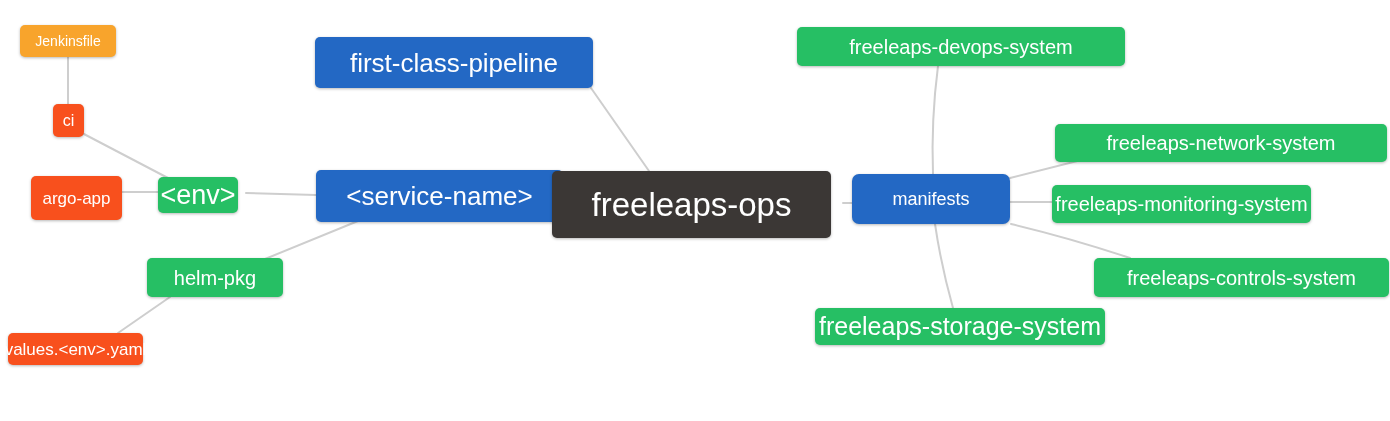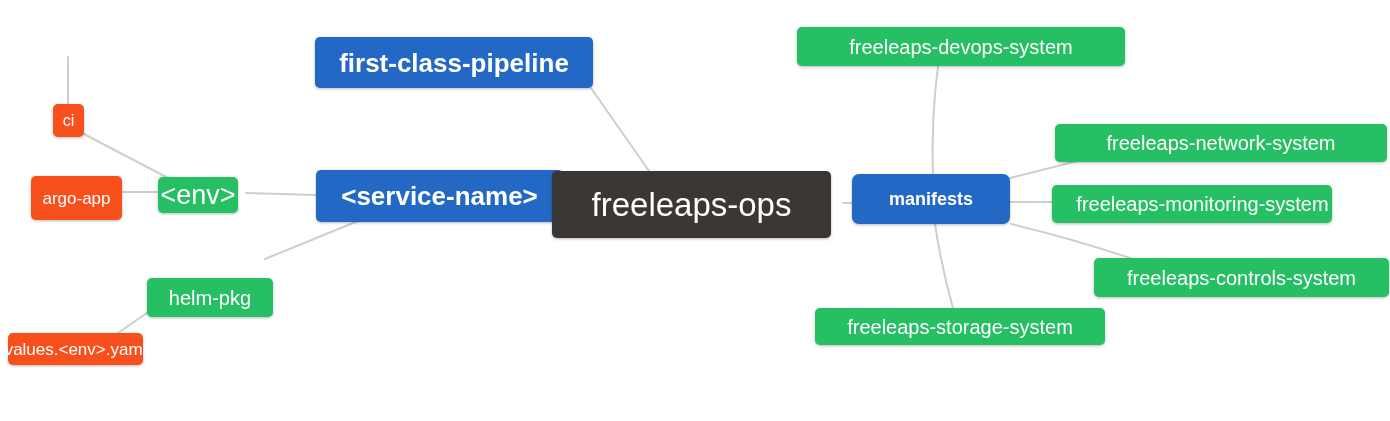--- a/index.html
+++ b/index.html
@@ -30,40 +30,40 @@
     justify-content: center;
     color: var(--color-text, #fff);
     border-radius: 5px;
     box-shadow: 0 1px 3px rgba(0,0,0,0.28);
     cursor: pointer;
     white-space: nowrap;
     user-select: none;
     line-height: 1;
   }
   .bg-root   { background: var(--color-root,   #3b3735); }
-  .bg-branch { background: var(--color-branch, #2368c4); font-weight: bold; }
+  .bg-branch { background: var(--color-branch, #2368c4); }
   .bg-green  { background: var(--color-leaf_green,  #26bf64); }
   .bg-red    { background: var(--color-leaf_red,    #f8501d); }
   .bg-orange { background: var(--color-leaf_orange, #f8a42c); }
 
   #n-jenkinsfile          { left: 20px;  top: 25px;  width: 96px;  height: 32px; font-size: 14px; }
   #n-ci                   { left: 53px;  top: 104px; width: 31px;  height: 33px; font-size: 16px; font-weight: 400; }
   #n-argo-app             { left: 31px;  top: 176px; width: 91px;  height: 44px; font-size: 17px; }
   #n-env                  { left: 158px; top: 177px; width: 80px;  height: 36px; font-size: 27px; }
-  #n-helm-pkg             { left: 147px; top: 258px; width: 126px; height: 39px; font-size: 20px; margin-top: 20px; }
+  #n-helm-pkg             { left: 147px; top: 258px; width: 136px; height: 39px; font-size: 20px; }
   #n-values-env-yaml      { left: 8px;   top: 333px; width: 135px; height: 32px; font-size: 17px; }
   #n-first-class-pipeline { left: 315px; top: 37px;  width: 278px; height: 51px; font-size: 26px; }
   #n-service-name         { left: 316px; top: 170px; width: 247px; height: 52px; font-size: 26px; }
   #n-freeleaps-ops        { left: 552px; top: 171px; width: 279px; height: 67px; font-size: 33px; }
   #n-manifests            { left: 852px; top: 174px; width: 158px; height: 50px; font-size: 18px; border-radius: 7px; }
   #n-devops               { left: 797px; top: 27px;  width: 328px; height: 39px; font-size: 20px; }
   #n-network              { left: 1055px; top: 124px; width: 332px; height: 38px; font-size: 20px; }
-  #n-monitoring           { left: 1052px; top: 185px; width: 259px; height: 38px; font-size: 20px; padding-left: 21px; }
+  #n-monitoring           { left: 1052px; top: 185px; width: 259px; height: 38px; font-size: 20px; }
   #n-controls             { left: 1062px; top: 258px; width: 295px; height: 39px; font-size: 20px; margin-left: 32px; }
-  #n-storage              { left: 815px;  top: 308px; width: 290px; height: 37px; font-size: 20px; }
+  #n-storage              { left: 815px;  top: 308px; width: 290px; height: 37px; font-size: 25px; }
 </style>
 </head>
 <body>
 
 <div class="canvas">
 
   <svg class="edges" viewBox="0 0 1390 421" xmlns="http://www.w3.org/2000/svg">
     <path class="edge" d="M68,57 L68,104"></path>
     <path class="edge" d="M82,133 L168,178"></path>
     <path class="edge" d="M122,192 L158,192"></path>
@@ -73,20 +73,21 @@
     <path class="edge" d="M591,88 L649,171"></path>
     <path class="edge" d="M558,197 L572,197"></path>
     <path class="edge" d="M843,203 L854,203"></path>
     <path class="edge" d="M938,66 Q931,120 933,174"></path>
     <path class="edge" d="M1010,178 L1117,151"></path>
     <path class="edge" d="M1010,202 L1052,202"></path>
     <path class="edge" d="M1011,224 Q1070,238 1130,258"></path>
     <path class="edge" d="M935,224 Q941,265 953,308"></path>
   </svg>
 
+  <div class="node bg-orange" id="n-jenkinsfile">Jenkinsfile</div>
   <div class="node bg-red" id="n-ci">ci</div>
   <div class="node bg-red" id="n-argo-app">argo-app</div>
   <div class="node bg-green" id="n-env">&lt;env&gt;</div>
   <div class="node bg-green" id="n-helm-pkg">helm-pkg</div>
   <div class="node bg-red" id="n-values-env-yaml">values.&lt;env&gt;.yaml</div>
   <div class="node bg-branch" id="n-first-class-pipeline">first-class-pipeline</div>
   <div class="node bg-branch" id="n-service-name">&lt;service-name&gt;</div>
   <div class="node bg-root" id="n-freeleaps-ops">freeleaps-ops</div>
   <div class="node bg-branch" id="n-manifests">manifests</div>
   <div class="node bg-green" id="n-devops">freeleaps-devops-system</div>

